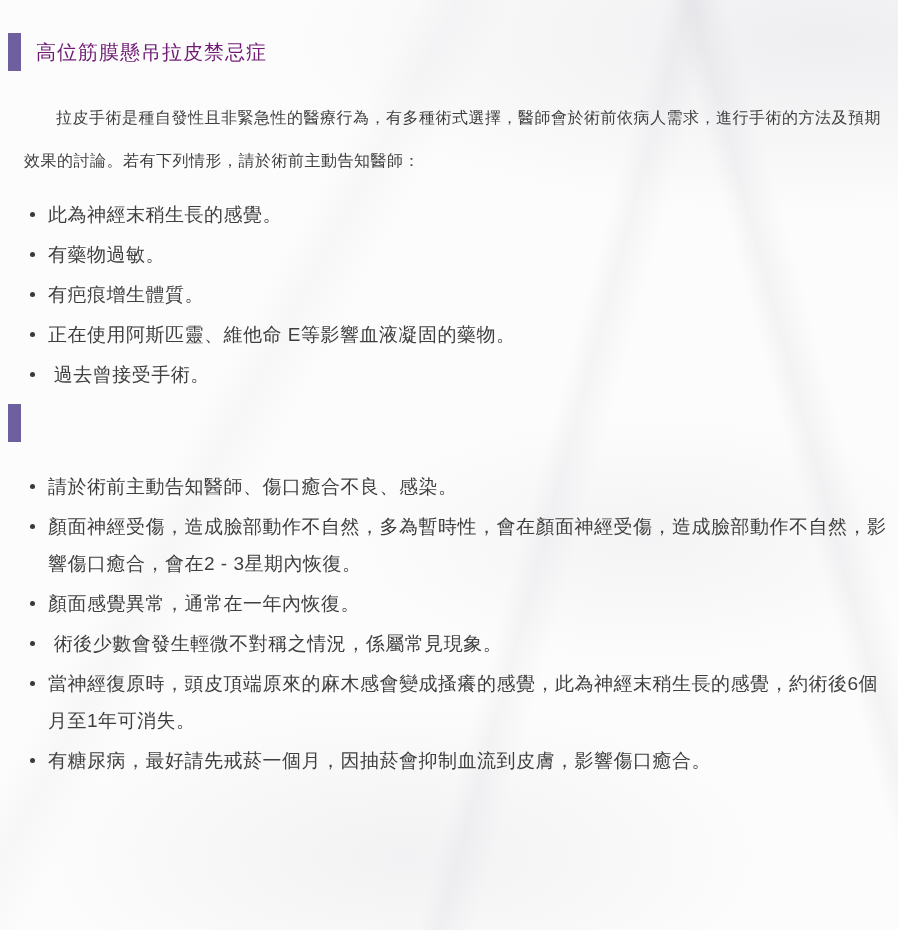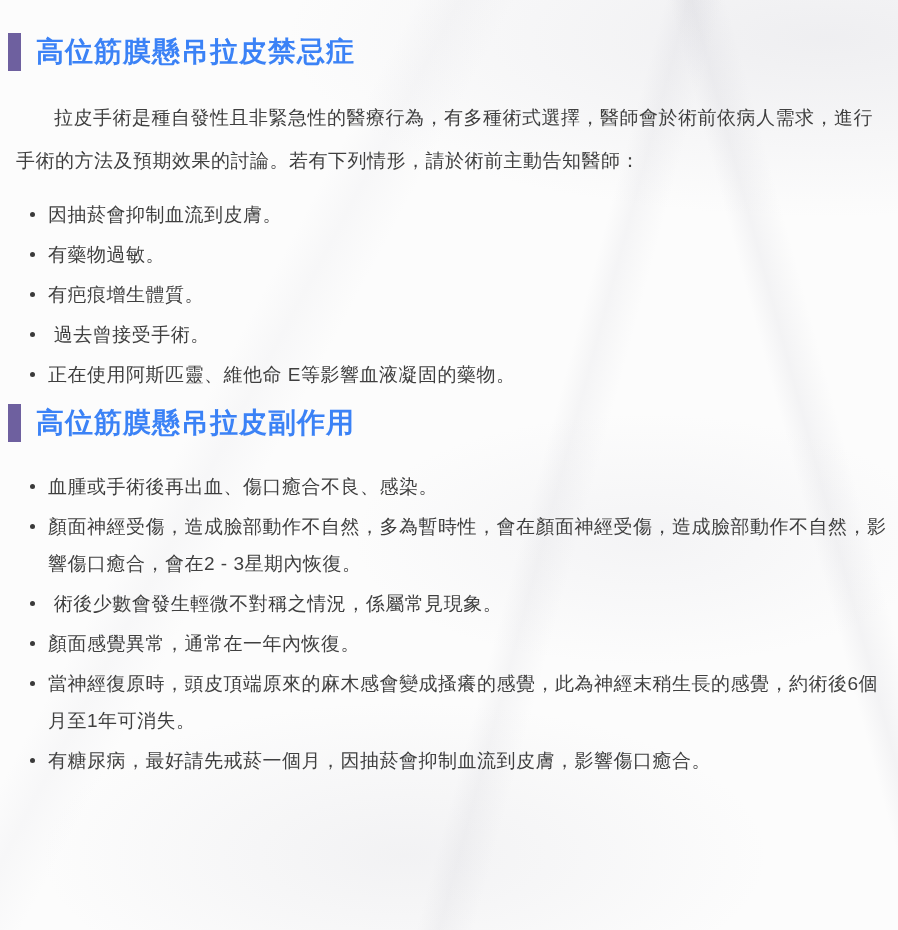--- a/index.html
+++ b/index.html
@@ -34,30 +34,30 @@
     height: 38px;
   }
   .heading-bar {
     width: 13px;
     height: 38px;
     background: #6e609f;
     flex: 0 0 auto;
   }
   .section-heading h2 {
     margin: 0 0 0 15px;
-    font-size: 28px;
-    font-weight: bold;
+    font-size: 20px;
+    font-weight: normal;
     letter-spacing: 1px;
-    color: #3b82f6;
+    color: #701a75;
     line-height: 38px;
     white-space: nowrap;
   }
   .intro {
-    margin: 25px 0 0 8px;
-    font-size: 19px;
+    margin: 25px 0 0 16px;
+    font-size: 16px;
     letter-spacing: 0.5px;
     line-height: 43px;
     text-indent: 2em;
     white-space: pre-wrap;
   }
   ul.bullet-list {
     list-style: none;
     margin: 14px 0 0 0;
     padding: 0;
   }
@@ -91,36 +91,35 @@
 
 <div class="page">
 
   <section>
     <div class="section-heading">
       <span class="heading-bar"></span>
       <h2>高位筋膜懸吊拉皮禁忌症</h2>
     </div>
     <p class="intro">拉皮手術是種自發性且非緊急性的醫療行為，有多種術式選擇，醫師會於術前依病人需求，進行手術的方法及預期效果的討論。若有下列情形，請於術前主動告知醫師：</p>
     <ul class="bullet-list">
-      <li><span>因抽菸會抑制血流到皮膚。</span></li>
+      <li><span>此為神經末稍生長的感覺。</span></li>
       <li><span>有藥物過敏。</span></li>
       <li><span>有疤痕增生體質。</span></li>
+      <li><span>正在使用阿斯匹靈、維他命 E等影響血液凝固的藥物。</span></li>
       <li><span> 過去曾接受手術。</span></li>
-      <li><span>正在使用阿斯匹靈、維他命 E等影響血液凝固的藥物。</span></li>
     </ul>
   </section>
 
   <section class="second-section">
     <div class="section-heading">
       <span class="heading-bar"></span>
-      <h2>高位筋膜懸吊拉皮副作用</h2>
     </div>
     <ul class="bullet-list" style="margin-top:26px;">
-      <li><span>血腫或手術後再出血、傷口癒合不良、感染。</span></li>
+      <li><span>請於術前主動告知醫師、傷口癒合不良、感染。</span></li>
       <li><span>顏面神經受傷，造成臉部動作不自然，多為暫時性，會在顏面神經受傷，造成臉部動作不自然，影響傷口癒合，會在2 - 3星期內恢復。</span></li>
+      <li><span>顏面感覺異常，通常在一年內恢復。</span></li>
       <li><span> 術後少數會發生輕微不對稱之情況，係屬常見現象。</span></li>
-      <li><span>顏面感覺異常，通常在一年內恢復。</span></li>
       <li><span>當神經復原時，頭皮頂端原來的麻木感會變成搔癢的感覺，此為神經末稍生長的感覺，約術後6個月至1年可消失。</span></li>
       <li><span>有糖尿病，最好請先戒菸一個月，因抽菸會抑制血流到皮膚，影響傷口癒合。</span></li>
     </ul>
   </section>
 
 </div>
 
 </body></html>

